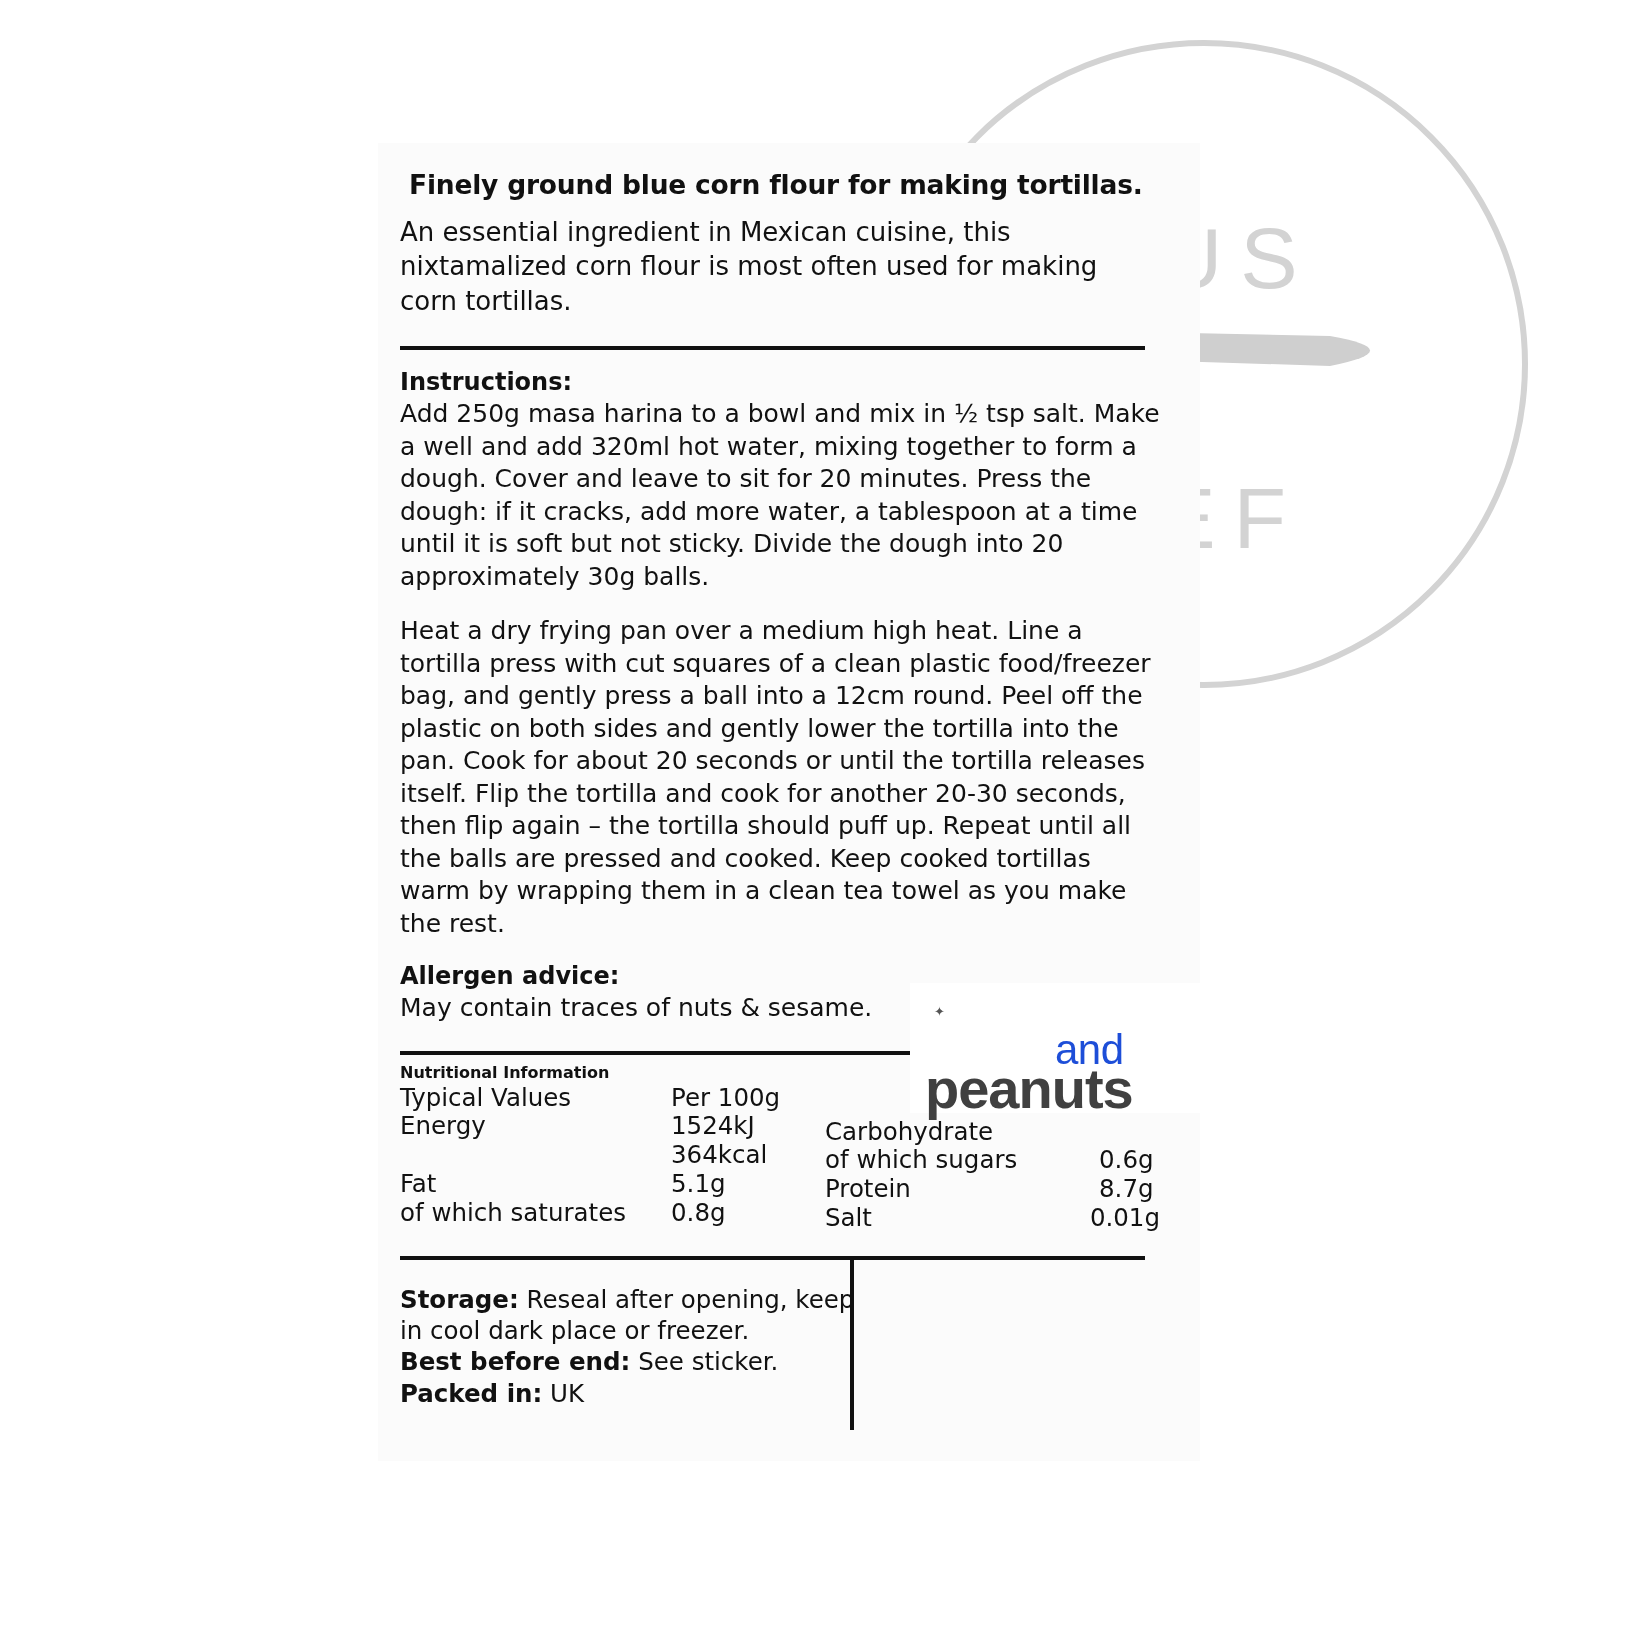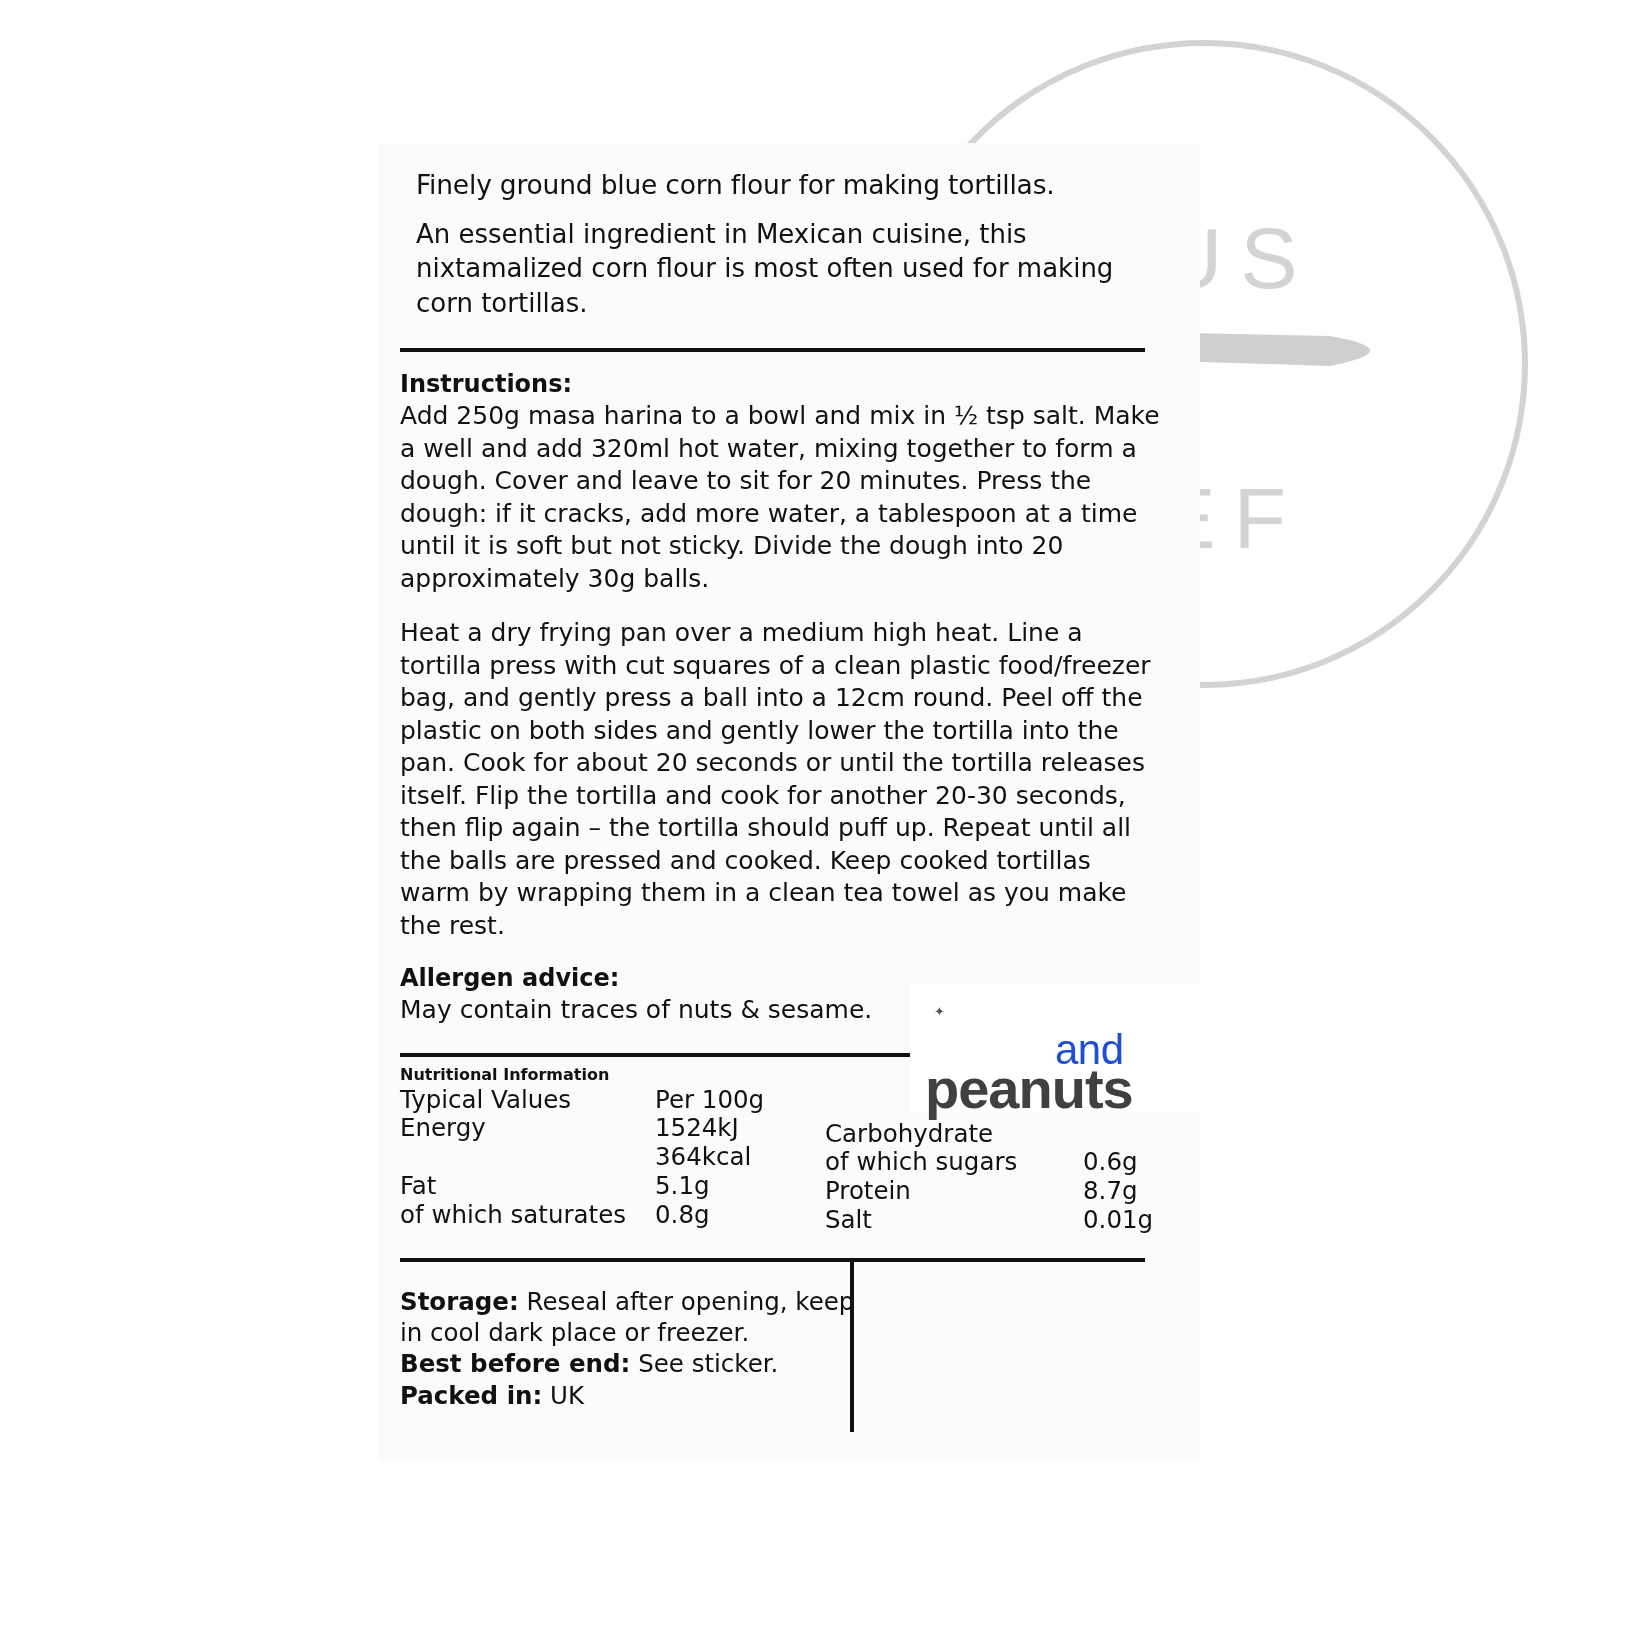--- a/index.html
+++ b/index.html
@@ -65,30 +65,30 @@
 
   .content {
     position: absolute;
     left: 400px;
     top: 168px;
     width: 782px;
     color: #111111;
   }
 
   .heading {
-    font-weight: normal;
+    font-weight: bold;
     font-size: 26.5px;
     line-height: 1.25;
-    margin: 0 0 14px 16px;
+    margin: 0 0 14px 9px;
     letter-spacing: -0.2px;
   }
   .intro {
     font-size: 26px;
     line-height: 1.32;
-    margin: 16px;
+    margin: 0;
     width: 740px;
   }
 
   .rule {
     height: 4px;
     background: #111111;
     margin: 28px 0 18px 0;
     width: 745px;
   }
 
@@ -132,20 +132,21 @@
   .nutri-col {
     position: absolute;
     top: 0;
   }
   .nutri-col.left { left: 0; width: 400px; }
   .nutri-col.right { left: 425px; width: 335px; }
   .nrow {
     display: flex;
     justify-content: flex-start;
     white-space: nowrap;
+    gap: 16px;
   }
   .nlab { display: inline-block; }
   .nval { display: inline-block; }
   .nutri-col.left .nlab { width: 255px; }
   .nutri-col.right .nlab { width: 258px; }
 
   .nutri-bottom-rule {
     height: 4px;
     background: #111111;
     width: 745px;

